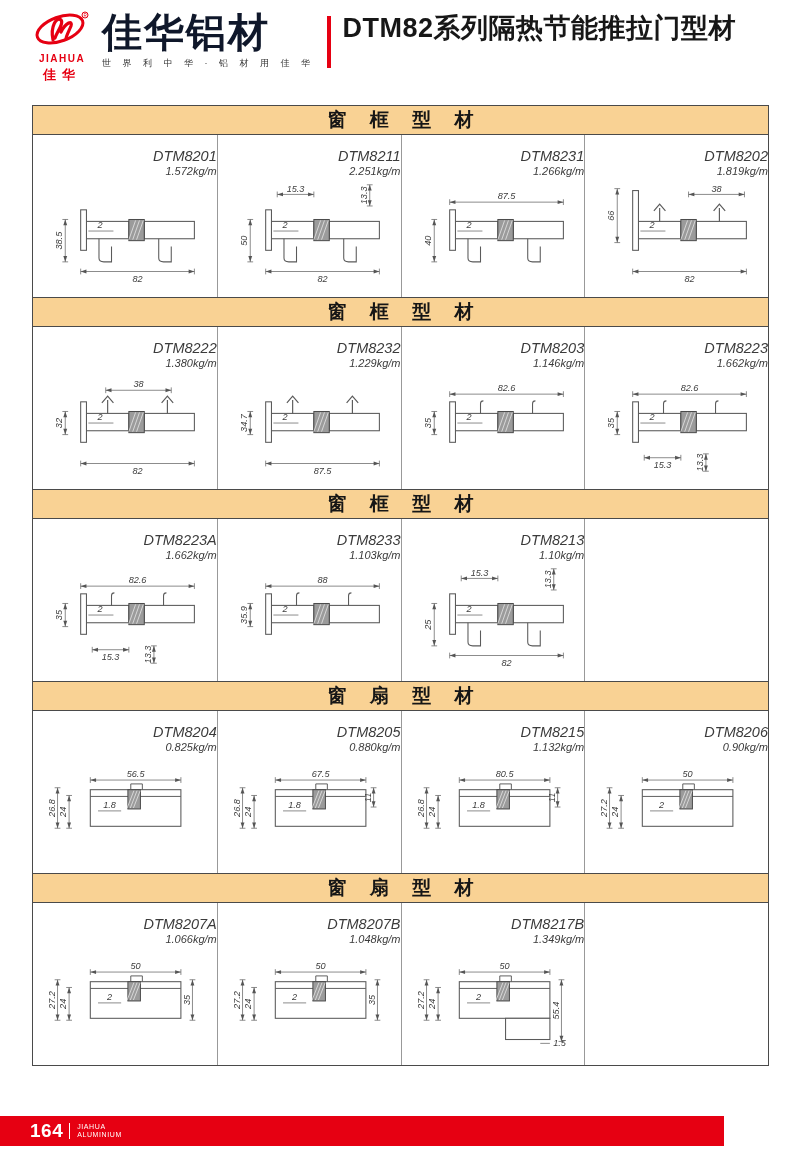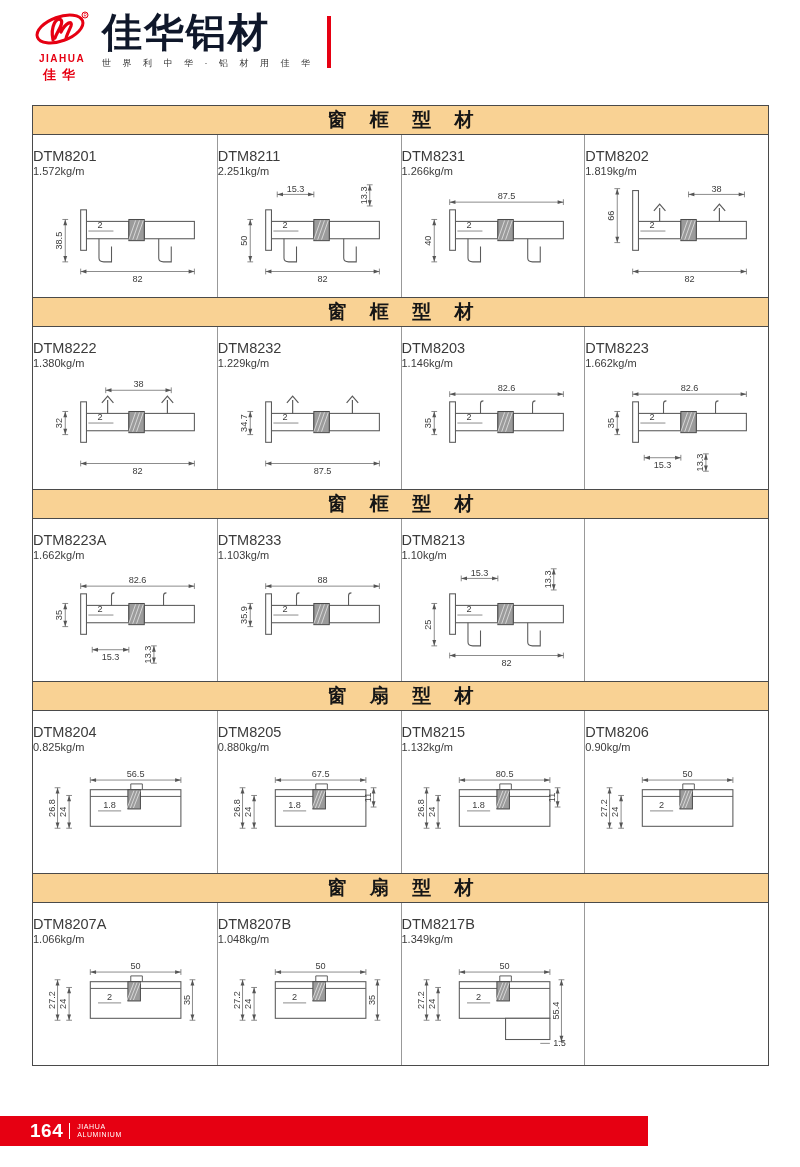--- a/index.html
+++ b/index.html
@@ -26,27 +26,27 @@
   .title-cn{font-size:27px;font-weight:bold;color:#171717;letter-spacing:0.5px;line-height:1.2;white-space:nowrap;}
   .title-en{font-size:10.6px;color:#1d1d1d;margin-top:3px;word-spacing:3.5px;white-space:nowrap;}
   
   .tbl{position:absolute;top:105px;left:32px;width:737px;}
   .sec{border:1px solid var(--line);margin-top:-1px;background:#fff;}
   .sec:first-child{margin-top:0;}
   .sec-header{height:29px;background:var(--band);border-bottom:1px solid var(--line);
               display:flex;align-items:center;justify-content:center;}
   .sec-title{font-size:19px;font-weight:bold;color:#161616;letter-spacing:9px;text-indent:9px;}
   .sec-grid{display:grid;grid-template-columns:repeat(4,1fr);}
-  .cell{height:162px;border-left:1px solid var(--grid);text-align:left;overflow:hidden;}
+  .cell{height:162px;border-left:1px solid var(--grid);text-align:right;overflow:hidden;font-style:italic;}
   .cell:nth-child(4n+1){border-left:none;}
   .cell-code{font-size:14.5px;color:#3b3b3b;margin-top:12px;line-height:1.25;}
   .cell-weight{font-size:11px;color:#3b3b3b;line-height:1.25;}
   .cell-drawing{display:block;width:184px;height:106px;margin:0 auto;}
   
-  .footer-bar{position:absolute;left:0;top:1116px;width:648px;height:30px;background:var(--accent);
+  .footer-bar{position:absolute;left:0;top:1116px;width:724px;height:30px;background:var(--accent);
               color:#fff;display:flex;align-items:center;}
   .page-num{font-size:19px;font-weight:bold;margin-left:30px;letter-spacing:0.5px;}
   .fdiv{width:1px;height:16px;background:#fff;margin:0 7px 0 6px;flex:0 0 auto;}
   .fbrand{font-size:7px;line-height:1.2;letter-spacing:0.6px;text-align:left;}
   .fnote{margin-left:auto;margin-right:14px;font-size:10px;letter-spacing:1.2px;white-space:nowrap;}
 </style>
 </head>
 <body>
 
 <div class="page">
@@ -61,20 +61,21 @@
       </svg>
       <div class="logo-en">JIAHUA</div>
       <div class="logo-cn">佳华</div>
     </div>
     <div class="brand">
       <div class="brand-cn">佳华铝材</div>
       <div class="brand-slogan">世 界 利 中 华 · 铝 材 用 佳 华</div>
     </div>
     <div class="hdr-div"></div>
     <div class="titleblock">
+      <div class="title-cn">DTM82系列隔热节能推拉门型材</div>
     </div>
   </div>
 
   <div class="tbl" id="sections">
   <section class="sec">
     <div class="sec-header">
       <span class="sec-title">窗 框 型 材</span>
     </div>
     <div class="sec-grid">
   <div class="cell">

